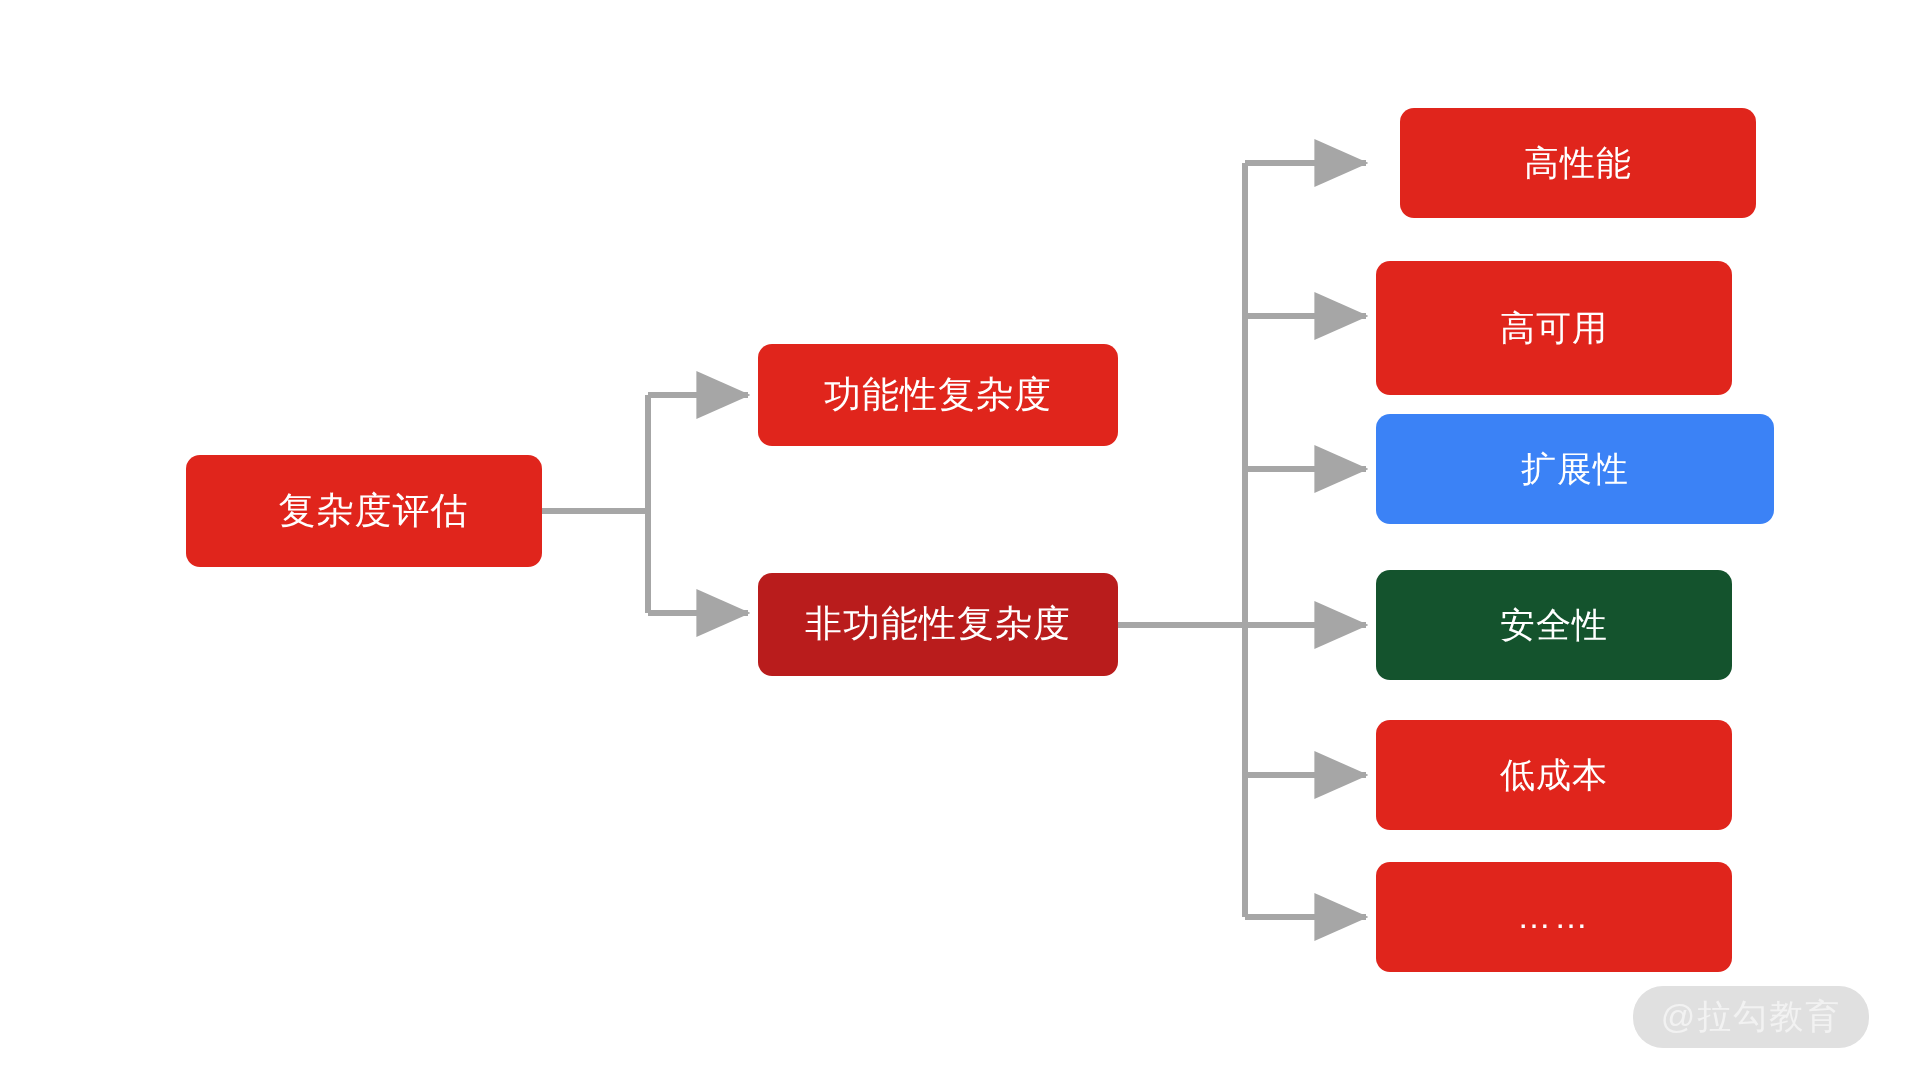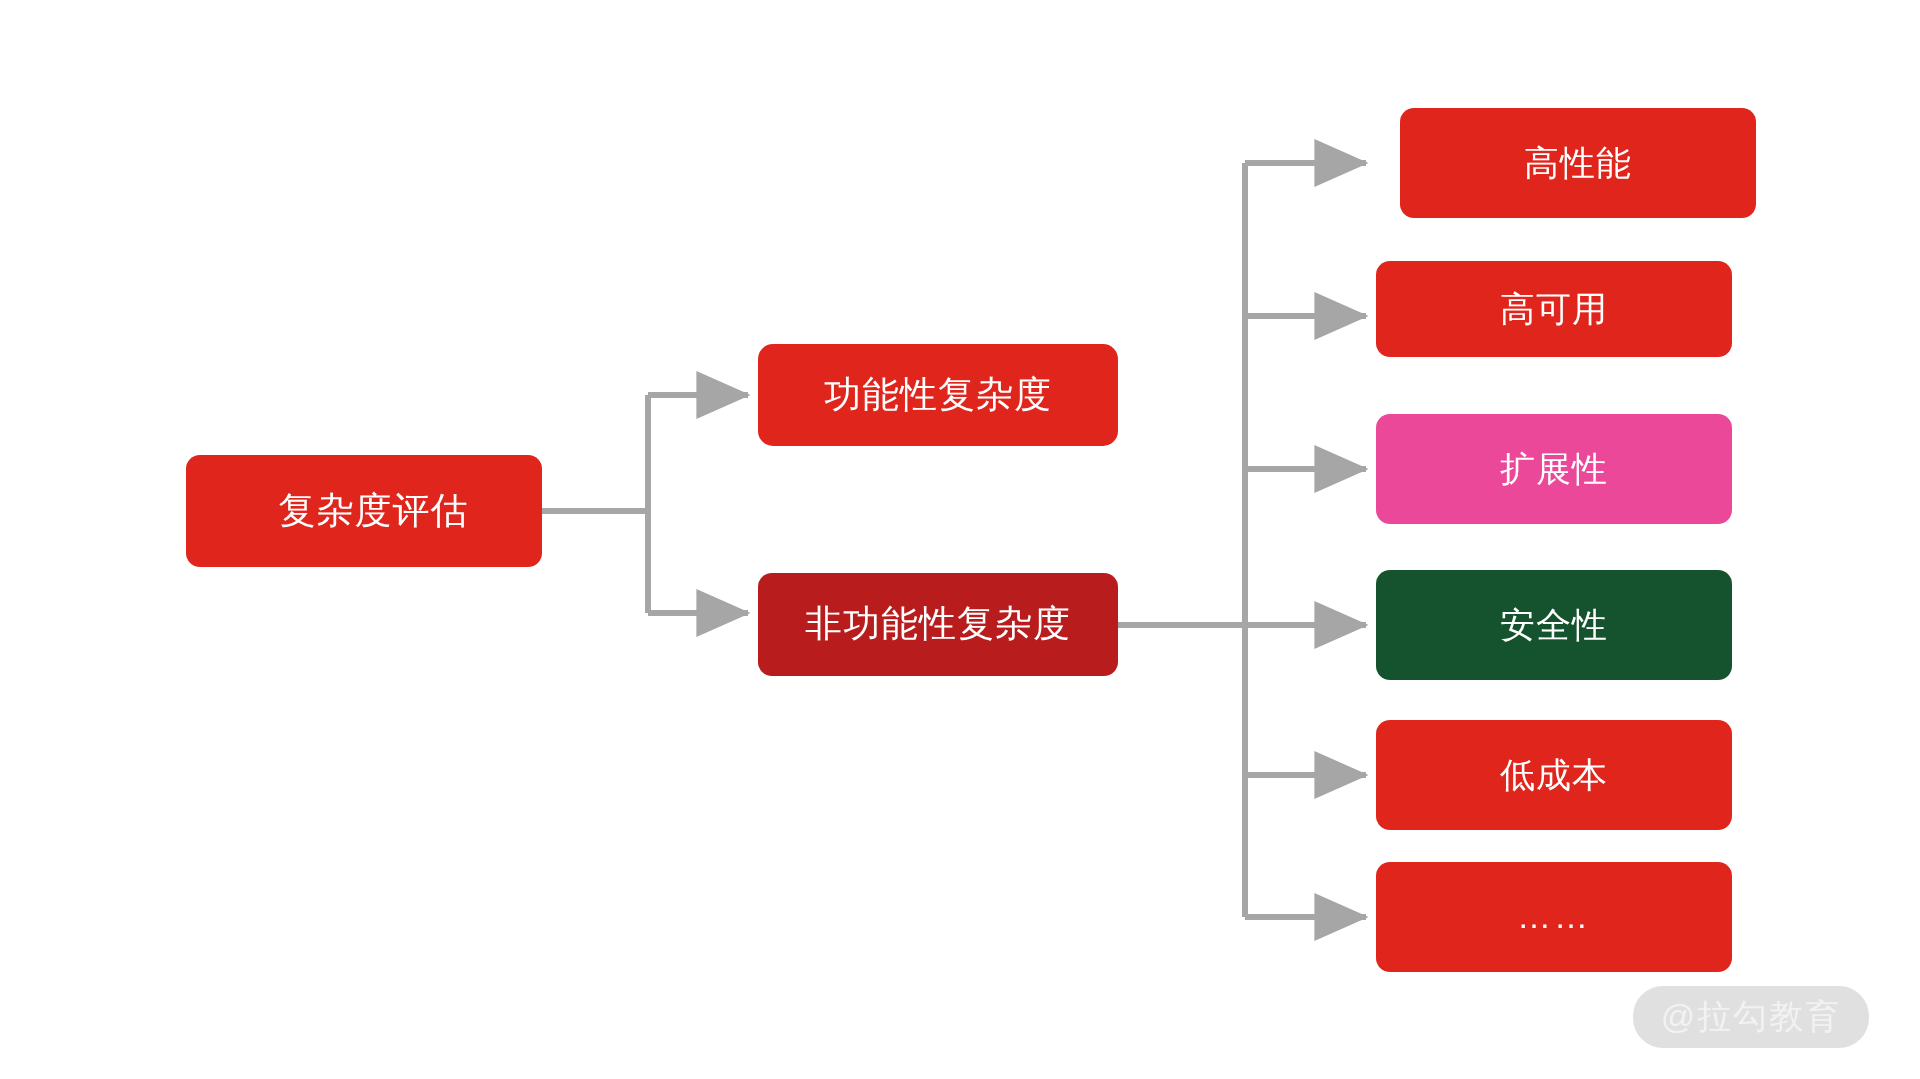--- a/index.html
+++ b/index.html
@@ -117,37 +117,37 @@
     </g>
     <g>
       <path d="M 1245,917 L 1366,917" stroke="#A6A6A6" stroke-width="6" fill="none" marker-end="url(#arrowhead)"></path>
     </g>
   </svg>
 
   <div class="node node-root" style="left:186px; top:455px; width:356px; height:112px; background:#E0251C;">
     <span class="node-label">复杂度评估</span>
   </div>
 
-  <div class="node node-branch" style="left:758px; top:344px; width:360px; height:102px; background:#E0251C;border-radius:15px;">
+  <div class="node node-branch" style="left:758px; top:344px; width:360px; height:102px; background:#E0251C;">
     <span class="node-label">功能性复杂度</span>
   </div>
 
   <div class="node node-branch" style="left:758px; top:573px; width:360px; height:103px; background:#b91c1c;">
     <span class="node-label">非功能性复杂度</span>
   </div>
 
   <div class="node node-leaf" style="left:1376px; top:108px; width:356px; height:110px; background:#E0251C;margin-left:24px;">
     <span class="node-label">高性能</span>
   </div>
 
-  <div class="node node-leaf" style="left:1376px; top:261px; width:356px; height:96px; background:#E0251C;">
+  <div class="node node-leaf" style="left:1376px; top:261px; width:356px; height:134px; background:#E0251C;">
     <span class="node-label">高可用</span>
   </div>
 
-  <div class="node node-leaf" style="left:1376px; top:414px; width:356px; height:110px; background:#ec4899;text-align:center;">
+  <div class="node node-leaf" style="left:1376px; top:414px; width:398px; height:110px; background:#3b82f6;text-align:center;">
     <span class="node-label">扩展性</span>
   </div>
 
   <div class="node node-leaf" style="left:1376px; top:570px; width:356px; height:110px; background:#14532d;">
     <span class="node-label">安全性</span>
   </div>
 
   <div class="node node-leaf" style="left:1376px; top:720px; width:356px; height:110px; background:#E0251C;">
     <span class="node-label">低成本</span>
   </div>

